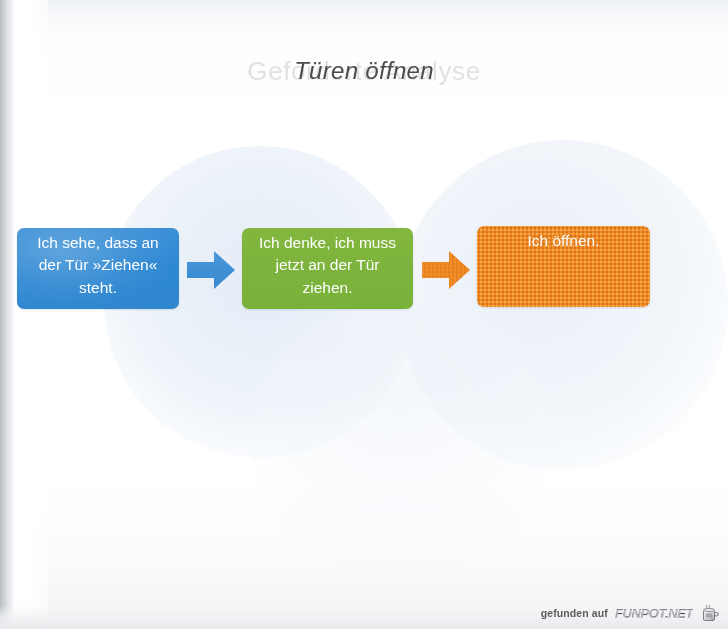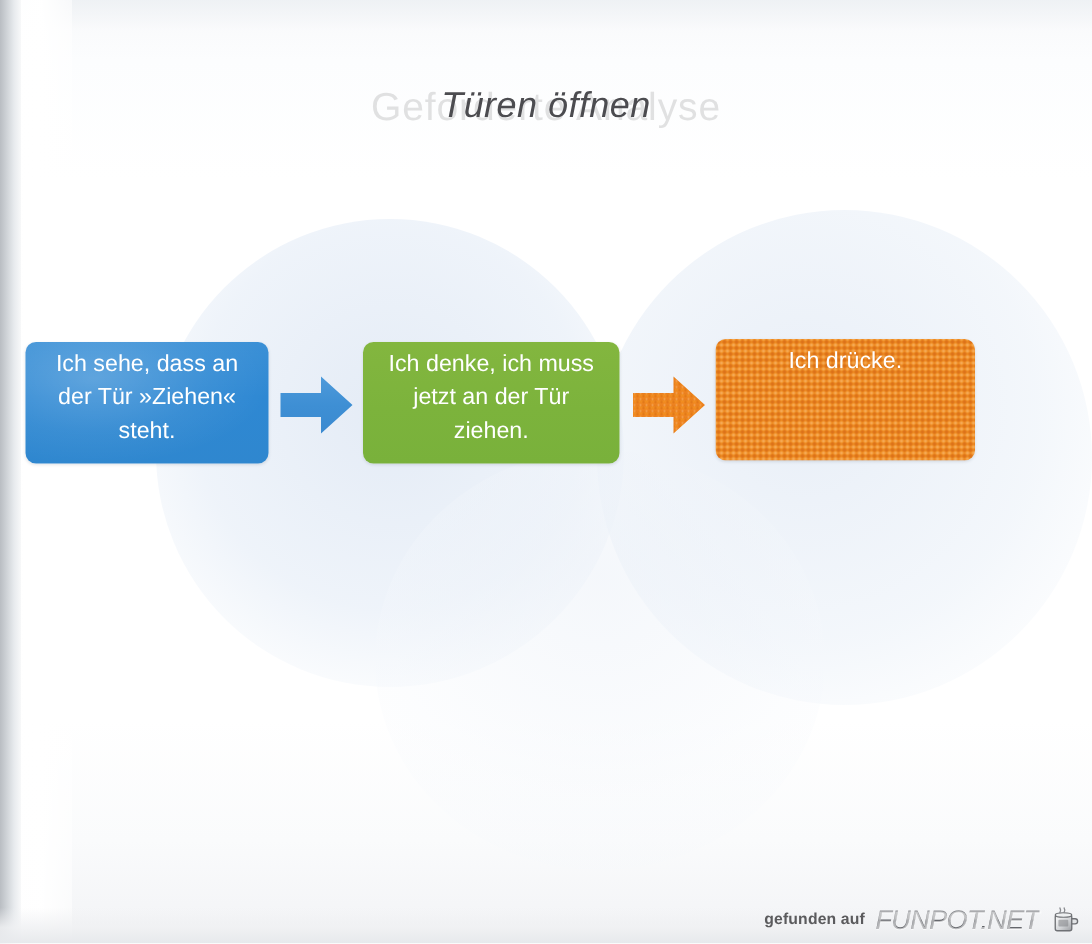--- a/index.html
+++ b/index.html
@@ -233,22 +233,22 @@
     height: 22px;
   }
   .footer-text {
     font-size: 10.5px;
     font-weight: bold;
     color: #5b5b5d;
     letter-spacing: 0.1px;
     margin-left: 15px;
   }
   .footer-brand {
-    font-size: 18px;
-    font-weight: normal;
+    font-size: 13px;
+    font-weight: bold;
     font-style: italic;
     letter-spacing: -0.4px;
     color: #76787c;
     background: linear-gradient(180deg, #9b9da1 0%, #6e7074 46%, #42444a 50%, #8e9094 100%);
     -webkit-background-clip: text;
     background-clip: text;
     -webkit-text-fill-color: transparent;
     text-shadow: 0 1px 0 rgba(255,255,255,0.55);
   }
   .footer-logo { width: 20px; height: 20px; display: block; }
@@ -305,21 +305,21 @@
             <rect width="4" height="4" fill="url(#orangeArrowGrad)"></rect>
             <circle cx="1" cy="1" r="0.85" fill="#d0610f" opacity="0.5"></circle>
             <circle cx="3" cy="3" r="0.75" fill="#ffd39a" opacity="0.4"></circle>
           </pattern>
         </defs>
         <polygon points="2,15 29,15 29,4 50,23 29,42 29,31 2,31" fill="url(#orangeDots)"></polygon>
       </svg>
     </div>
 
     <div class="node node-orange">
-      <span class="node-label">Ich drücke.</span>
+      <span class="node-label">Ich öffnen.</span>
     </div>
 
   </div>
 
   <div class="bottom-band"></div>
 
   <div class="footer">
     <span class="footer-text">gefunden auf</span>
     <span class="footer-brand">FUNPOT.NET</span>
     <span class="footer-logo">

